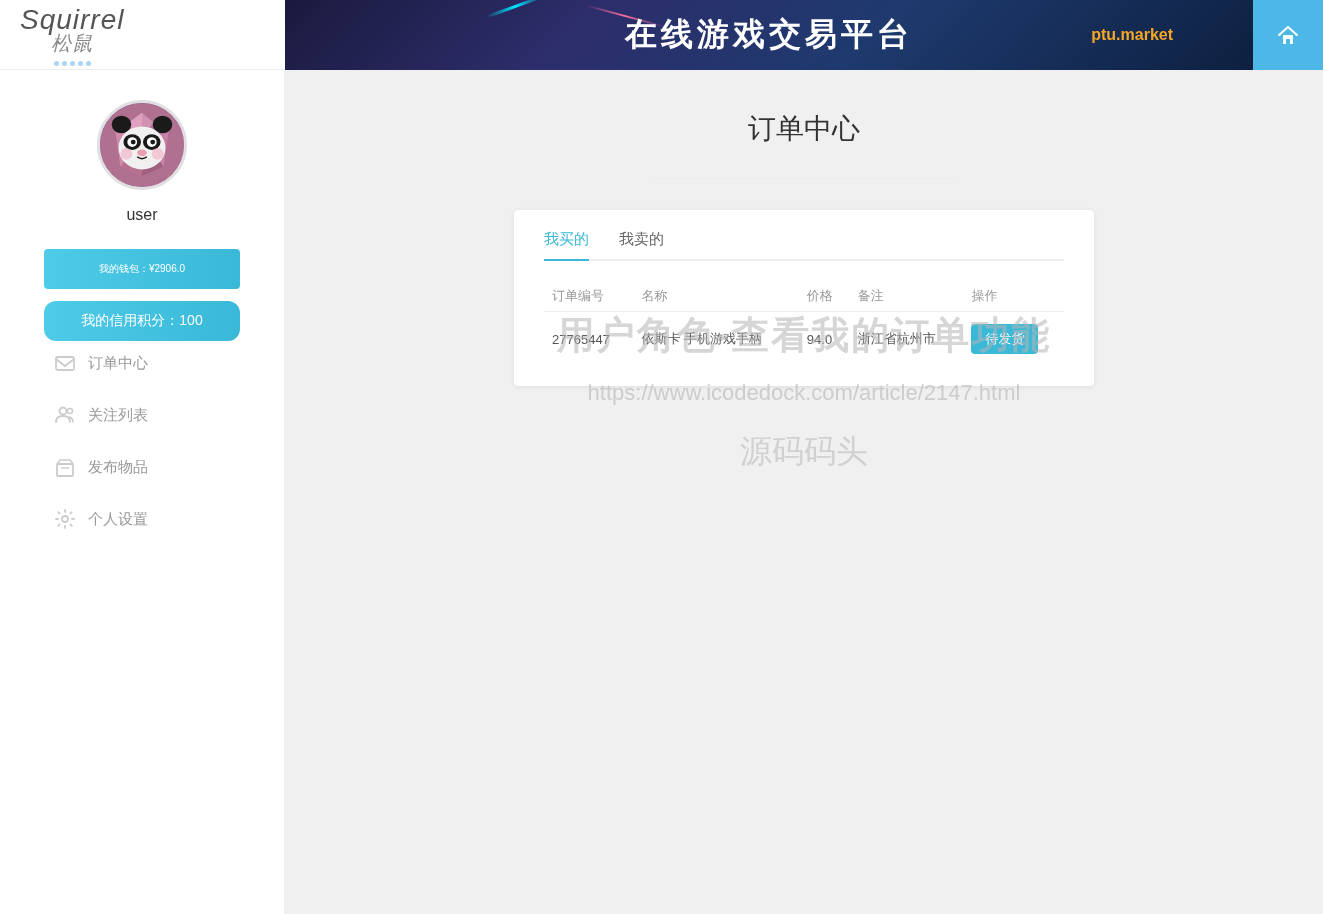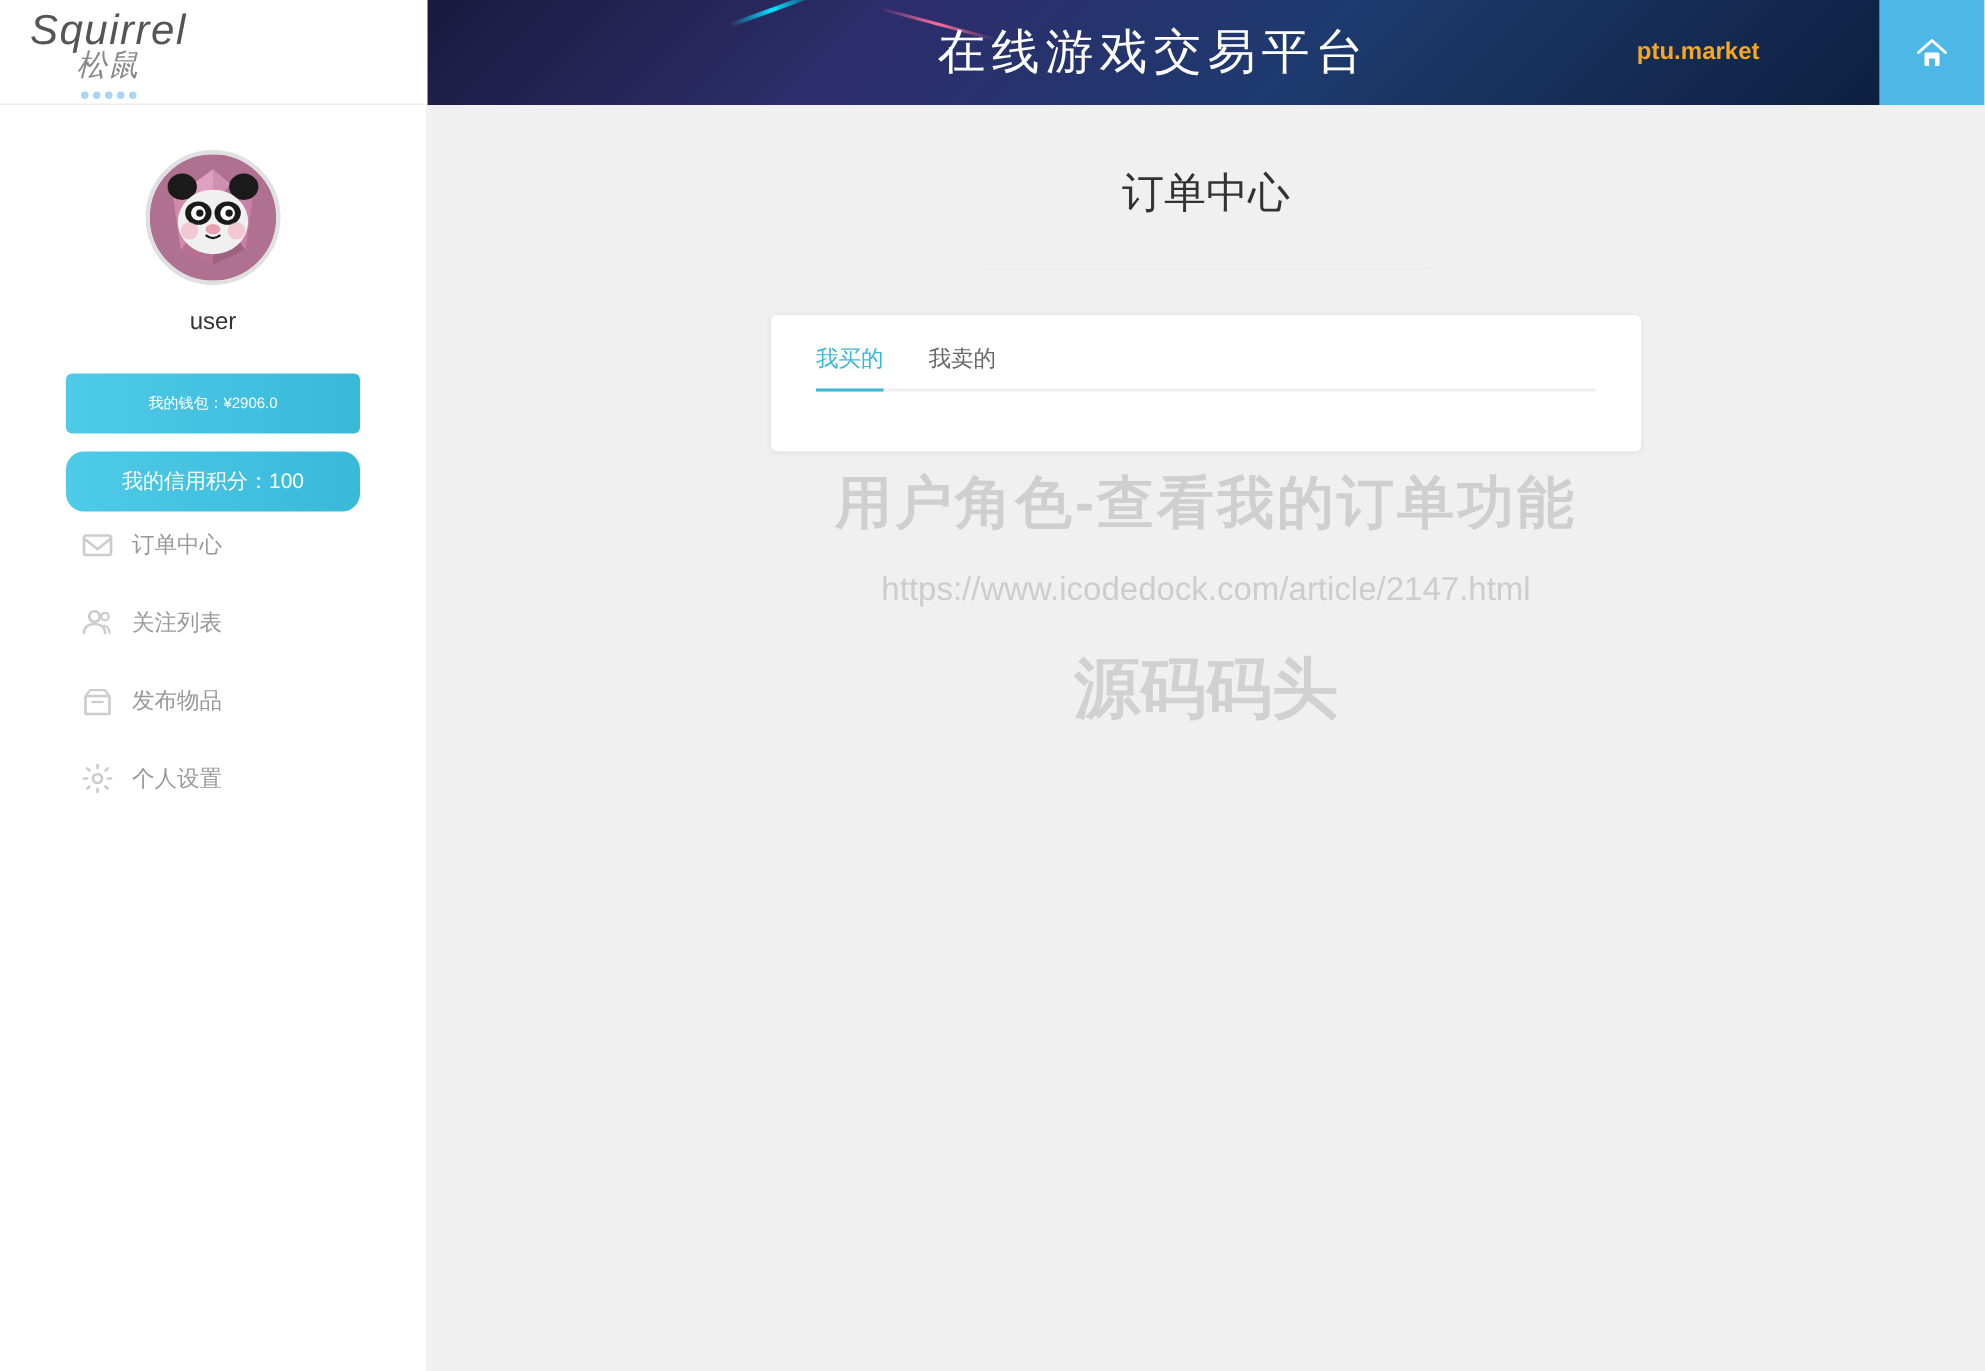--- a/index.html
+++ b/index.html
@@ -58,21 +58,21 @@
       background: linear-gradient(135deg, #1a1a3e 0%, #2d2d6b 30%, #1e3a6e 60%, #0d2040 100%);
       display: flex;
       align-items: center;
       justify-content: center;
       position: relative;
       overflow: hidden;
     }
     .banner-title {
       font-size: 32px;
       color: #fff;
-      font-weight: normal;
+      font-weight: bold;
       letter-spacing: 4px;
       z-index: 2;
     }
     .banner-subtitle {
       position: absolute;
       right: 80px;
       color: #f5a623;
       font-size: 16px;
       font-weight: bold;
       z-index: 2;
@@ -322,22 +322,22 @@
       transform: translateX(-50%);
       font-size: 22px;
       color: rgba(170,170,170,0.50);
       white-space: nowrap;
     }
     .wm-text-3 {
       position: absolute;
       top: 360px;
       left: 50%;
       transform: translateX(-50%);
-      font-size: 44px;
-      font-weight: bold;
+      font-size: 32px;
+      font-weight: normal;
       color: rgba(170,170,170,0.45);
       white-space: nowrap;
     }
   </style>
 </head>
 <body>
 
 <div class="top-header">
   <div class="logo-area">
     <div>
@@ -469,20 +469,42 @@
 
       <div class="tab-bar">
         <div class="tab-item active">
           <span>我买的</span>
         </div>
         <div class="tab-item">
           <span>我卖的</span>
         </div>
       </div>
 
+      <table class="order-table">
+        <thead>
+          <tr>
+            <th>订单编号</th>
+            <th>名称</th>
+            <th>价格</th>
+            <th>备注</th>
+            <th>操作</th>
+          </tr>
+        </thead>
+        <tbody>
+          <tr>
+            <td>27765447</td>
+            <td>依斯卡 手机游戏手柄</td>
+            <td>94.0</td>
+            <td>浙江省杭州市</td>
+            <td>
+              <button class="order-action-btn">待发货</button>
+            </td>
+          </tr>
+        </tbody>
+      </table>
 
     </div>
 
     <div class="watermark-layer">
       <div class="wm-text-1">用户角色-查看我的订单功能</div>
       <div class="wm-text-2">https://www.icodedock.com/article/2147.html</div>
       <div class="wm-text-3">源码码头</div>
     </div>
 
   </div>

